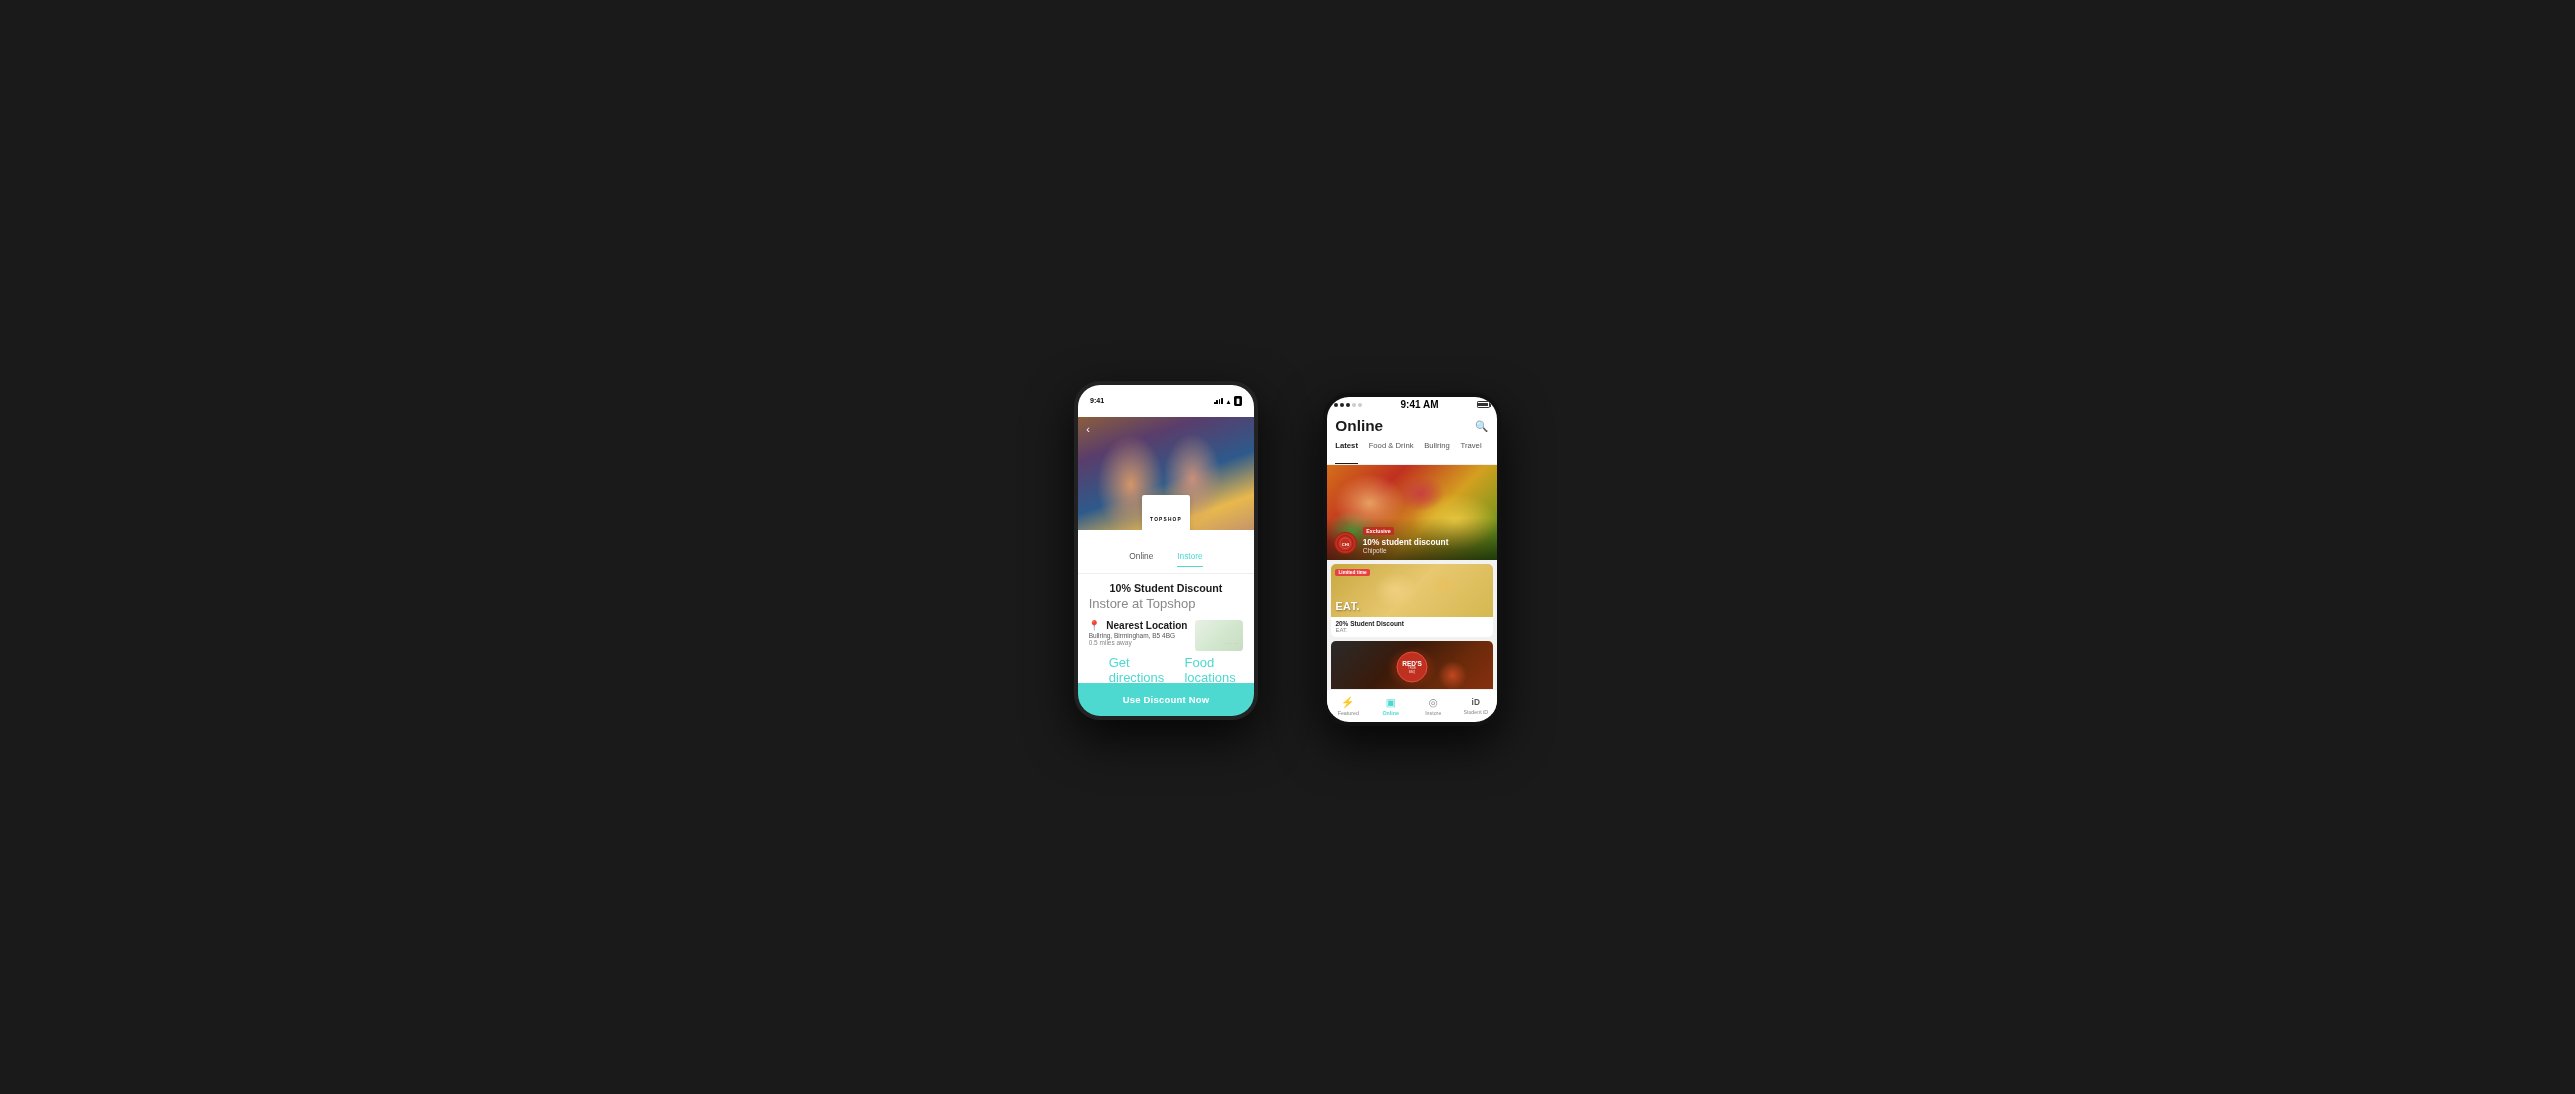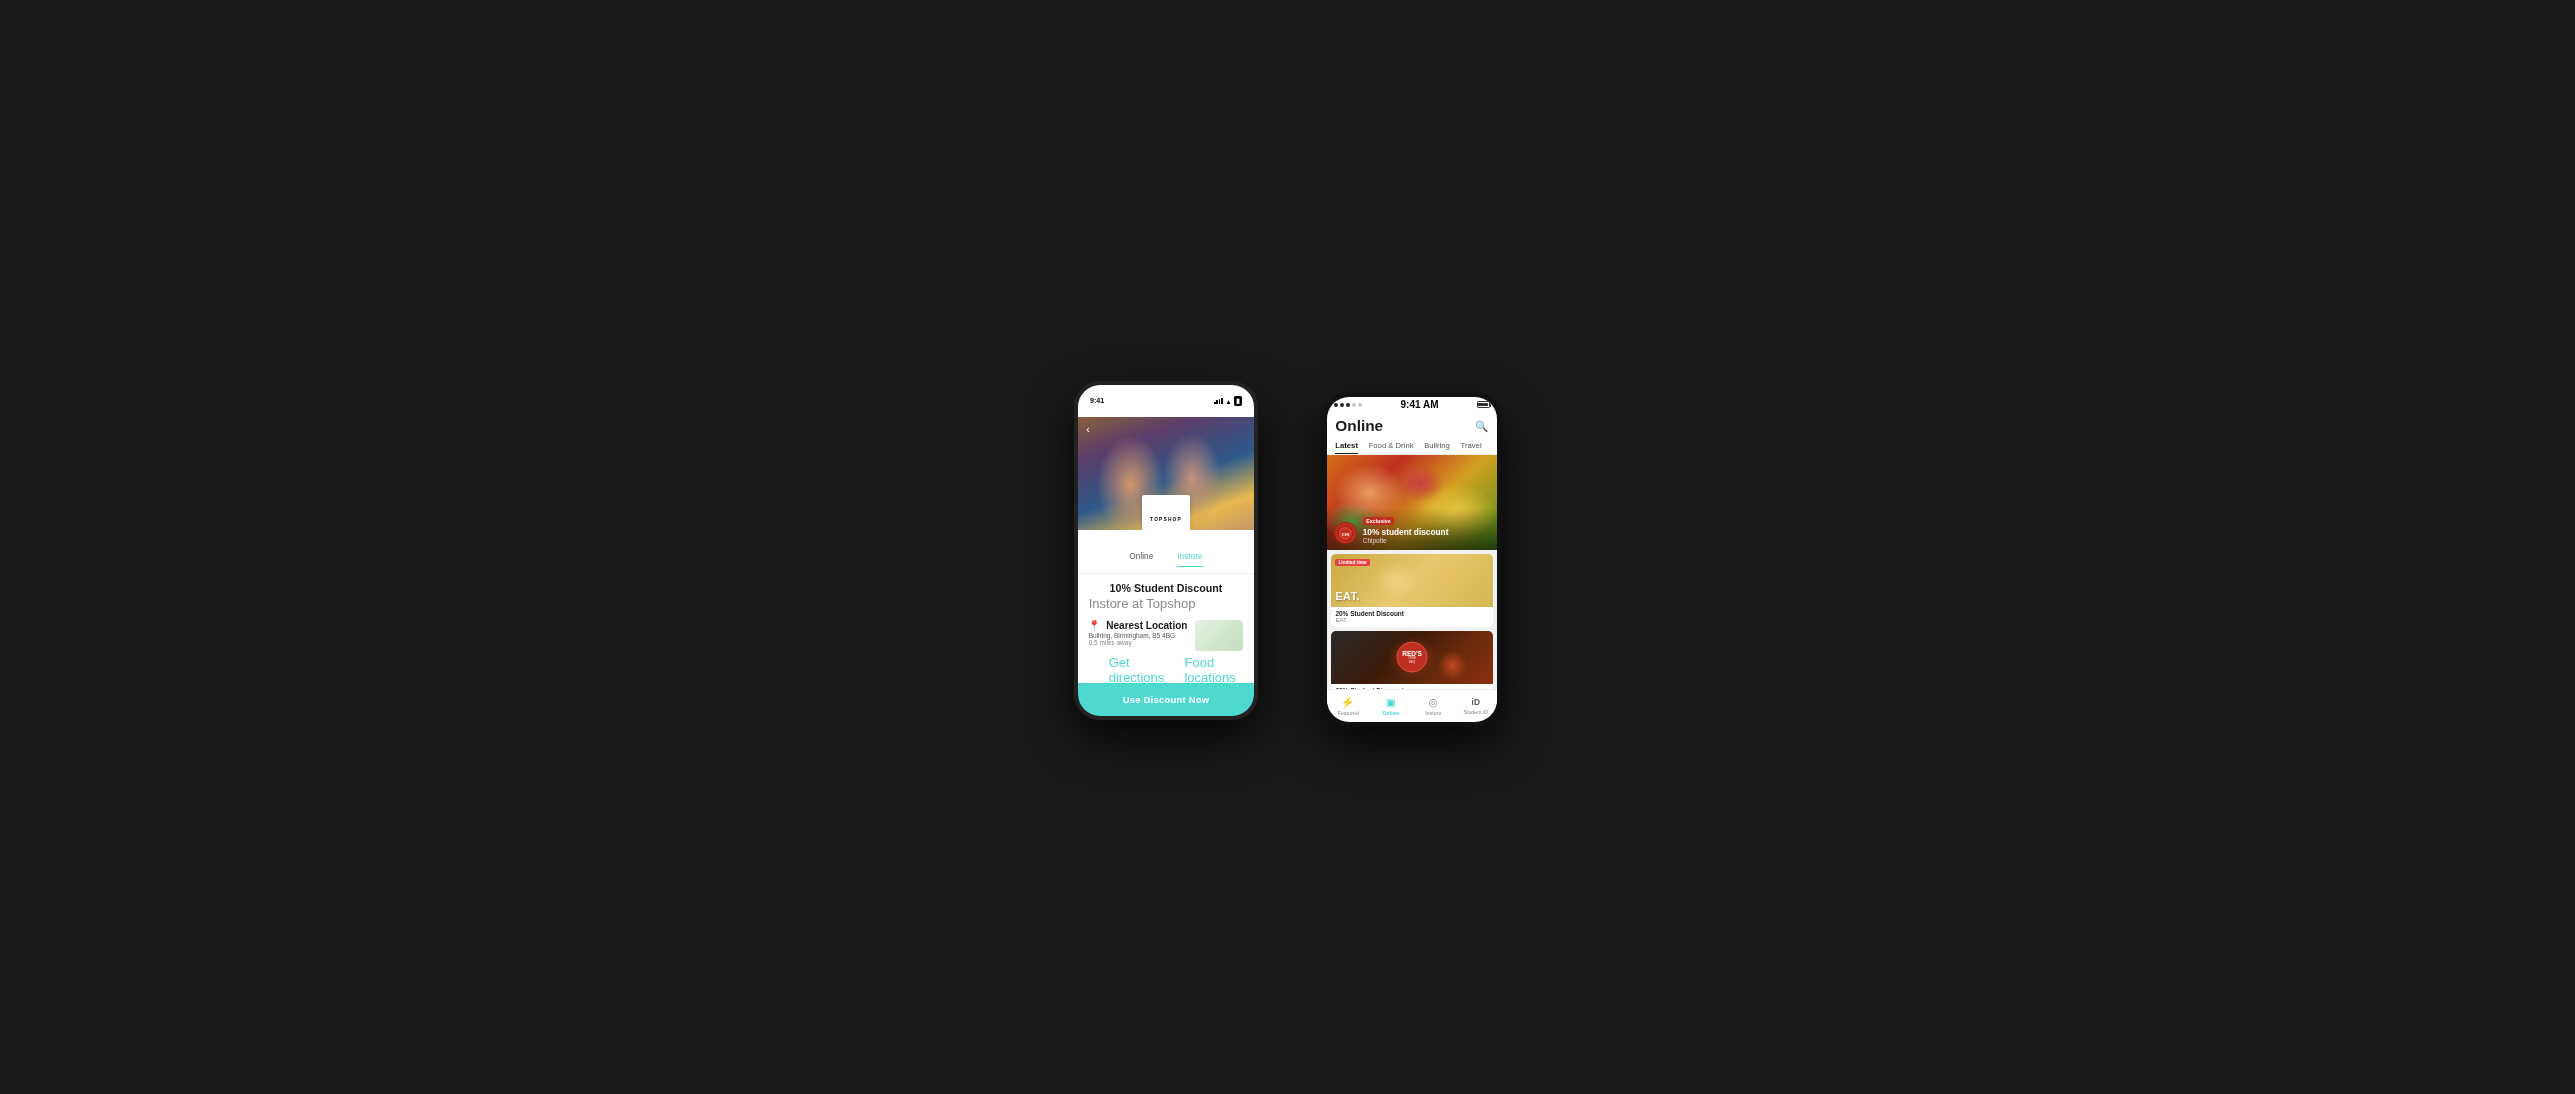--- a/index.html
+++ b/index.html
@@ -277,21 +277,21 @@
       background: #fff;
       display: flex;
       gap: 10.7px;
       padding: 3.6px 8.3px 0;
       border-bottom: 0.6px solid #eee;
       overflow: hidden;
     }
     .cat-tab {
       font-size: 7.7px;
       color: #555;
-      padding-bottom: 3px;
+      padding-bottom: 13px;
       white-space: nowrap;
       cursor: pointer;
     }
     .cat-tab.active {
       color: #1a1a1a;
       font-weight: 600;
       border-bottom: 1.2px solid #1a1a1a;
     }
 
     

